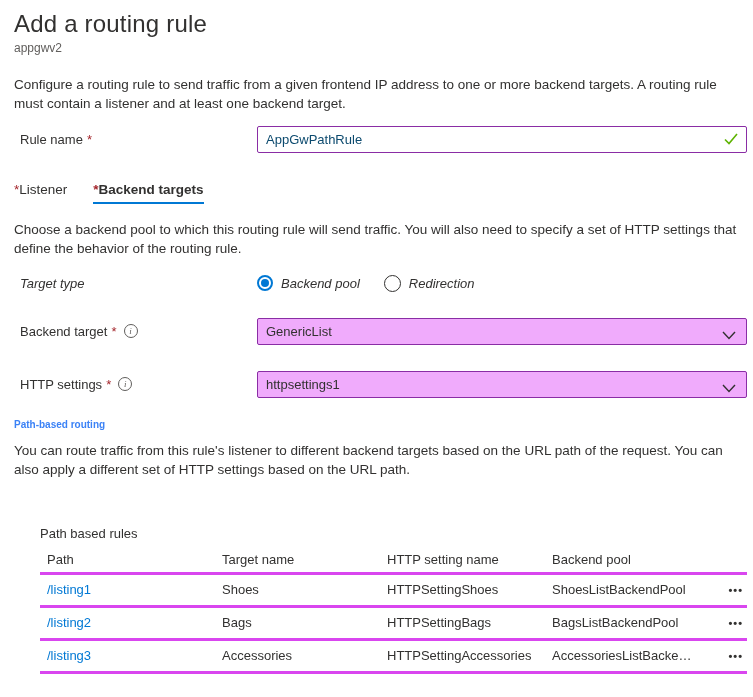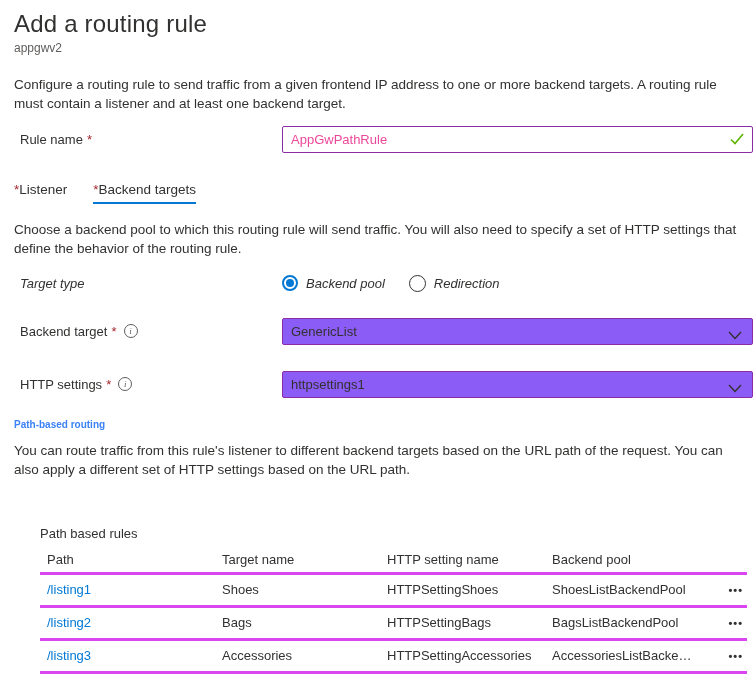--- a/index.html
+++ b/index.html
@@ -34,21 +34,20 @@
     font-size: 13.5px;
     line-height: 1.42;
     color: #323130;
   }
   .intro { margin-top: 20px; }
 
   .form-row {
     display: flex;
     align-items: center;
     margin-left: 20px;
-    gap: 25px;
   }
   .form-label {
     width: 237px;
     flex: 0 0 237px;
     font-size: 13px;
     color: #323130;
     display: flex;
     align-items: center;
   }
   .req { color: #a4262c; margin-left: 4px; }
@@ -73,42 +72,42 @@
     height: 27px;
   }
   .text-input {
     width: 100%;
     height: 100%;
     border: 1px solid #8a2da5;
     border-radius: 2px;
     padding: 0 30px 0 8px;
     font-size: 13px;
     font-family: inherit;
-    color: #ec4899;
+    color: #0c4a6e;
     outline: none;
   }
   .valid-check {
     position: absolute;
     right: 9px; top: 7px;
   }
 
   .tabs {
     display: flex;
     margin: 29px 0 0 14px;
     gap: 26px;
   }
   .tab {
     font-size: 13.5px;
     padding-bottom: 5px;
     cursor: pointer;
     color: #323130;
     border-bottom: 2px solid transparent;
   }
   .tab.active {
-    font-weight: 400;
+    font-weight: 700;
     border-bottom: 2px solid #0078d4;
   }
   .backend-intro { margin-top: 16px; }
 
   .target-type-row { margin-top: 16px; font-style: italic; }
   .radio-group { display: flex; align-items: center; gap: 24px; }
   .radio-option { display: flex; align-items: center; gap: 8px; cursor: pointer; }
   .radio-circle {
     width: 16px; height: 16px;
     border-radius: 50%;
@@ -119,21 +118,21 @@
   .radio-circle.unselected { border: 1px solid #323130; width: 17px; height: 17px; }
   .radio-dot { width: 8px; height: 8px; border-radius: 50%; background: #0078d4; }
 
   .select-row { margin-top: 26px; }
   .select-box {
     position: relative;
     width: 490px;
     height: 27px;
     border: 1px solid #8a2da5;
     border-radius: 2px;
-    background: #8b5cf6;
+    background: #f0abfc;
     display: flex;
     align-items: center;
     padding: 0 30px 0 8px;
     font-size: 13px;
     color: #323130;
     cursor: pointer;
   }
   .chevron { position: absolute; right: 10px; top: 9px; }
 
   .section-heading {

